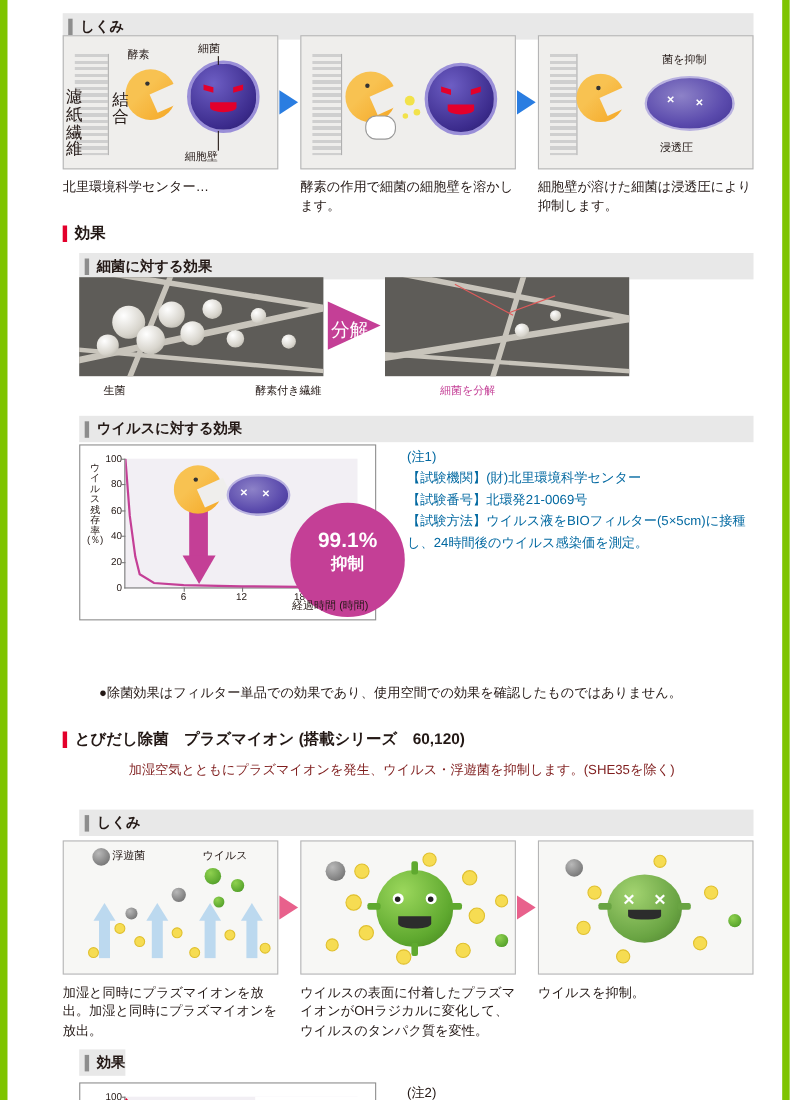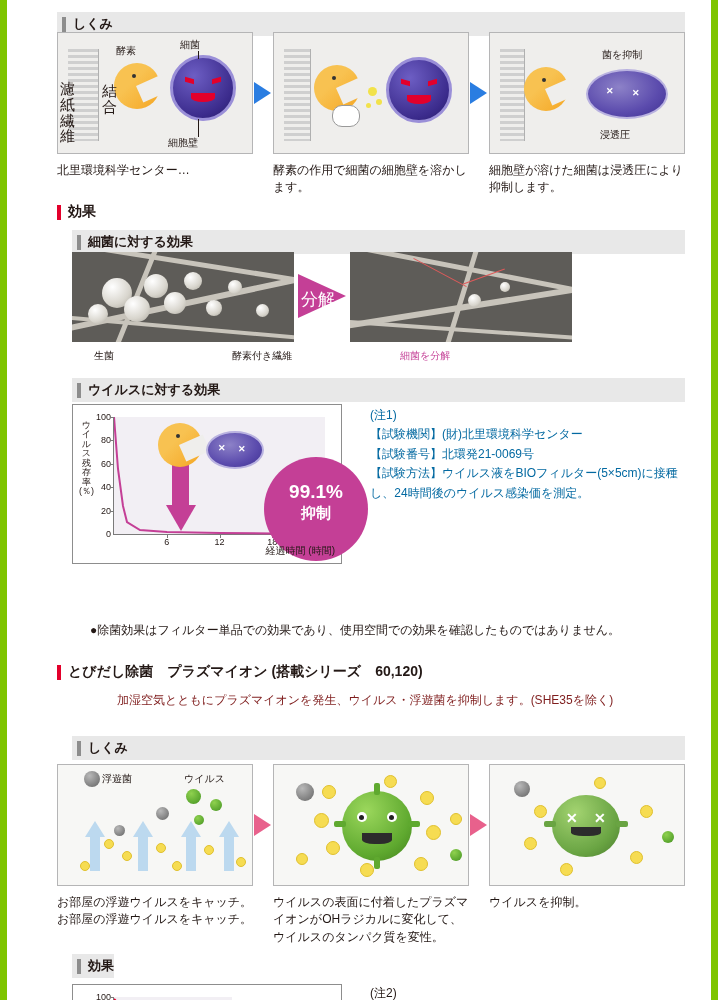--- a/index.html
+++ b/index.html
@@ -725,21 +725,21 @@
     <div class="virus-gray" style="left:24px; top:16px; width:16px; height:16px;"></div>
     <div class="ion" style="left:44px; top:40px; width:11px; height:11px;"></div>
     <div class="ion" style="left:34px; top:72px; width:11px; height:11px;"></div>
     <div class="ion" style="left:70px; top:98px; width:11px; height:11px;"></div>
     <div class="ion" style="left:140px; top:86px; width:11px; height:11px;"></div>
     <div class="ion" style="left:150px; top:40px; width:11px; height:11px;"></div>
     <div class="ion" style="left:104px; top:12px; width:10px; height:10px;"></div>
     <div class="virus-green" style="left:172px; top:66px; width:12px; height:12px;"></div>
   </div>
 
-  <div id="cap4" class="caption">お部屋の浮遊ウイルスをキャッチ。お部屋の浮遊ウイルスをキャッチ。</div>
+  <div id="cap4" class="caption">加湿と同時にプラズマイオンを放出。加湿と同時にプラズマイオンを放出。</div>
   <div id="cap5" class="caption">ウイルスの表面に付着したプラズマイオンがOHラジカルに変化して、ウイルスのタンパク質を変性。</div>
   <div id="cap6" class="caption">ウイルスを抑制。</div>
 
   <div id="sec4-head" class="bar-head h-gray">
     <span class="bar"></span>
     <span>効果</span>
   </div>
 
   <div id="chart-box2">
     <div style="position:absolute; left:6px; top:16px; width:12px; font-size:9px; color:#231815; text-align:center;">ウ</div>

